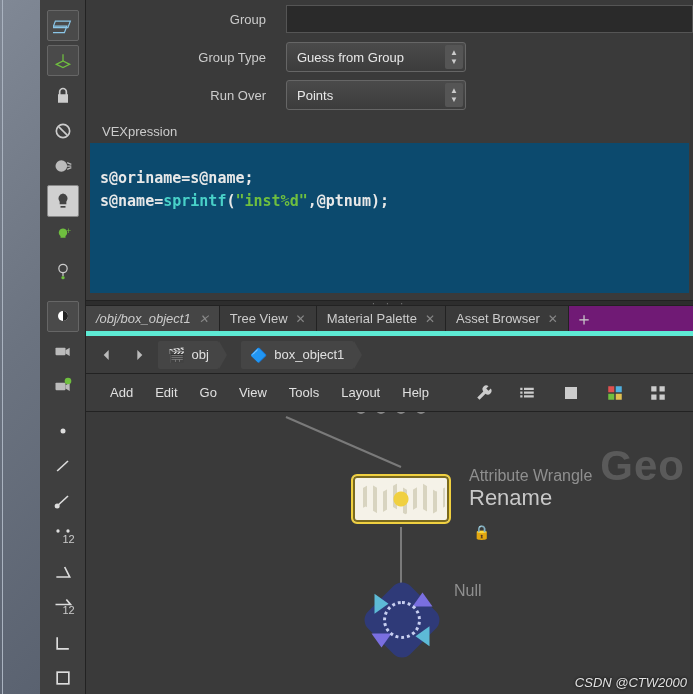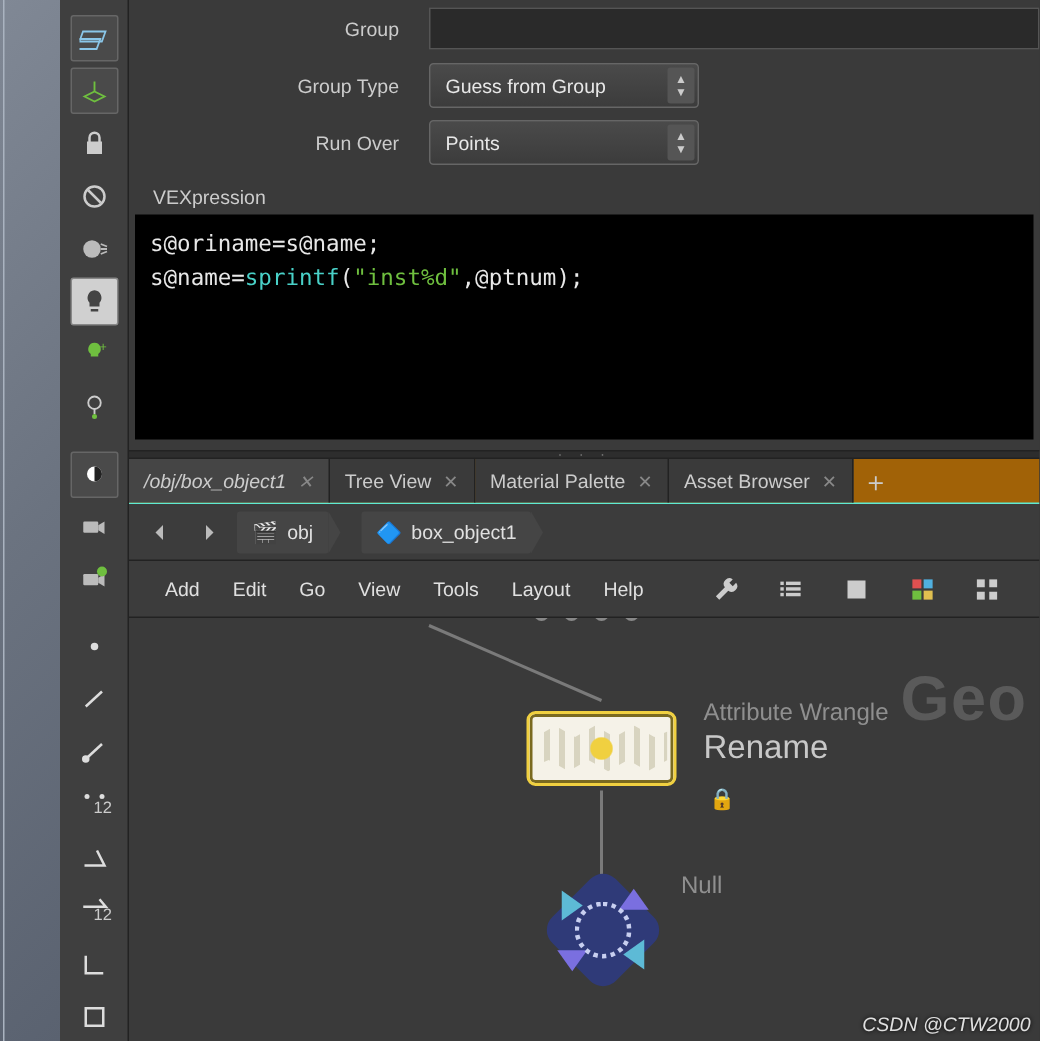--- a/index.html
+++ b/index.html
@@ -61,23 +61,23 @@
     color: #e8e8e8; cursor: pointer;
   }
   .param-select .stepper {
     position: absolute; right: 2px; top: 2px; bottom: 2px; width: 18px;
     background: #555; border-radius: 2px;
     display:flex; flex-direction:column; align-items:center; justify-content:center;
     font-size:8px; color:#ccc;
   }
   .vex-label { padding: 10px 0 4px 16px; color: #ccc; }
   .vex-code {
-    margin: 0 4px; background: #000000; color: #e8e8e8;
-    font-family: "Consolas", monospace; font-size: 15px; font-weight:normal;
-    padding: 8px 10px; height: 150px; white-space: pre; overflow:hidden;
+    margin: 0 4px; background: #0c4a6e; color: #e8e8e8;
+    font-family: "Consolas", monospace; font-size: 15px; font-weight:bold;
+    padding: 24px 10px; height: 150px; white-space: pre; overflow:hidden;
     line-height:1.5;
   }
   .tk-fn { color: #49d1c8; }
   .tk-str { color: #6fbf3f; }
 
   .splitter {
     position:absolute; left:86px; right:0; top:300px; height:6px;
     background:#2d2d2d; border-top:1px solid #222; border-bottom:1px solid #222;
     cursor:row-resize;
   }
@@ -85,22 +85,22 @@
     content:"· · ·"; color:#777; position:absolute; left:50%; transform:translateX(-50%);
     font-size:10px; letter-spacing:4px; top:-3px;
   }
 
   
   .network {
     position: absolute; left: 86px; top: 306px; right: 0; bottom: 0;
     background: #3a3a3a; display:flex; flex-direction:column;
   }
   .tabbar {
-    height: 30px; background: #a16207; display: flex; align-items: stretch;
-    border-bottom: 1px solid #5eead4;
+    height: 30px; background: #701a75; display: flex; align-items: stretch;
+    border-bottom: 5px solid #5eead4;
   }
   .tab {
     display: flex; align-items: center; padding: 0 10px;
     color: #ccc; border-right: 1px solid #222; gap:8px; cursor:pointer;
     background:#3a3a3a;
   }
   .tab.active { background: #454545; font-style: italic;}
   .tab .close { color:#888; font-size:12px;}
   .tab-add { width:30px; display:flex; align-items:center; justify-content:center;
     color:#ccc; font-size:18px; cursor:pointer;}

